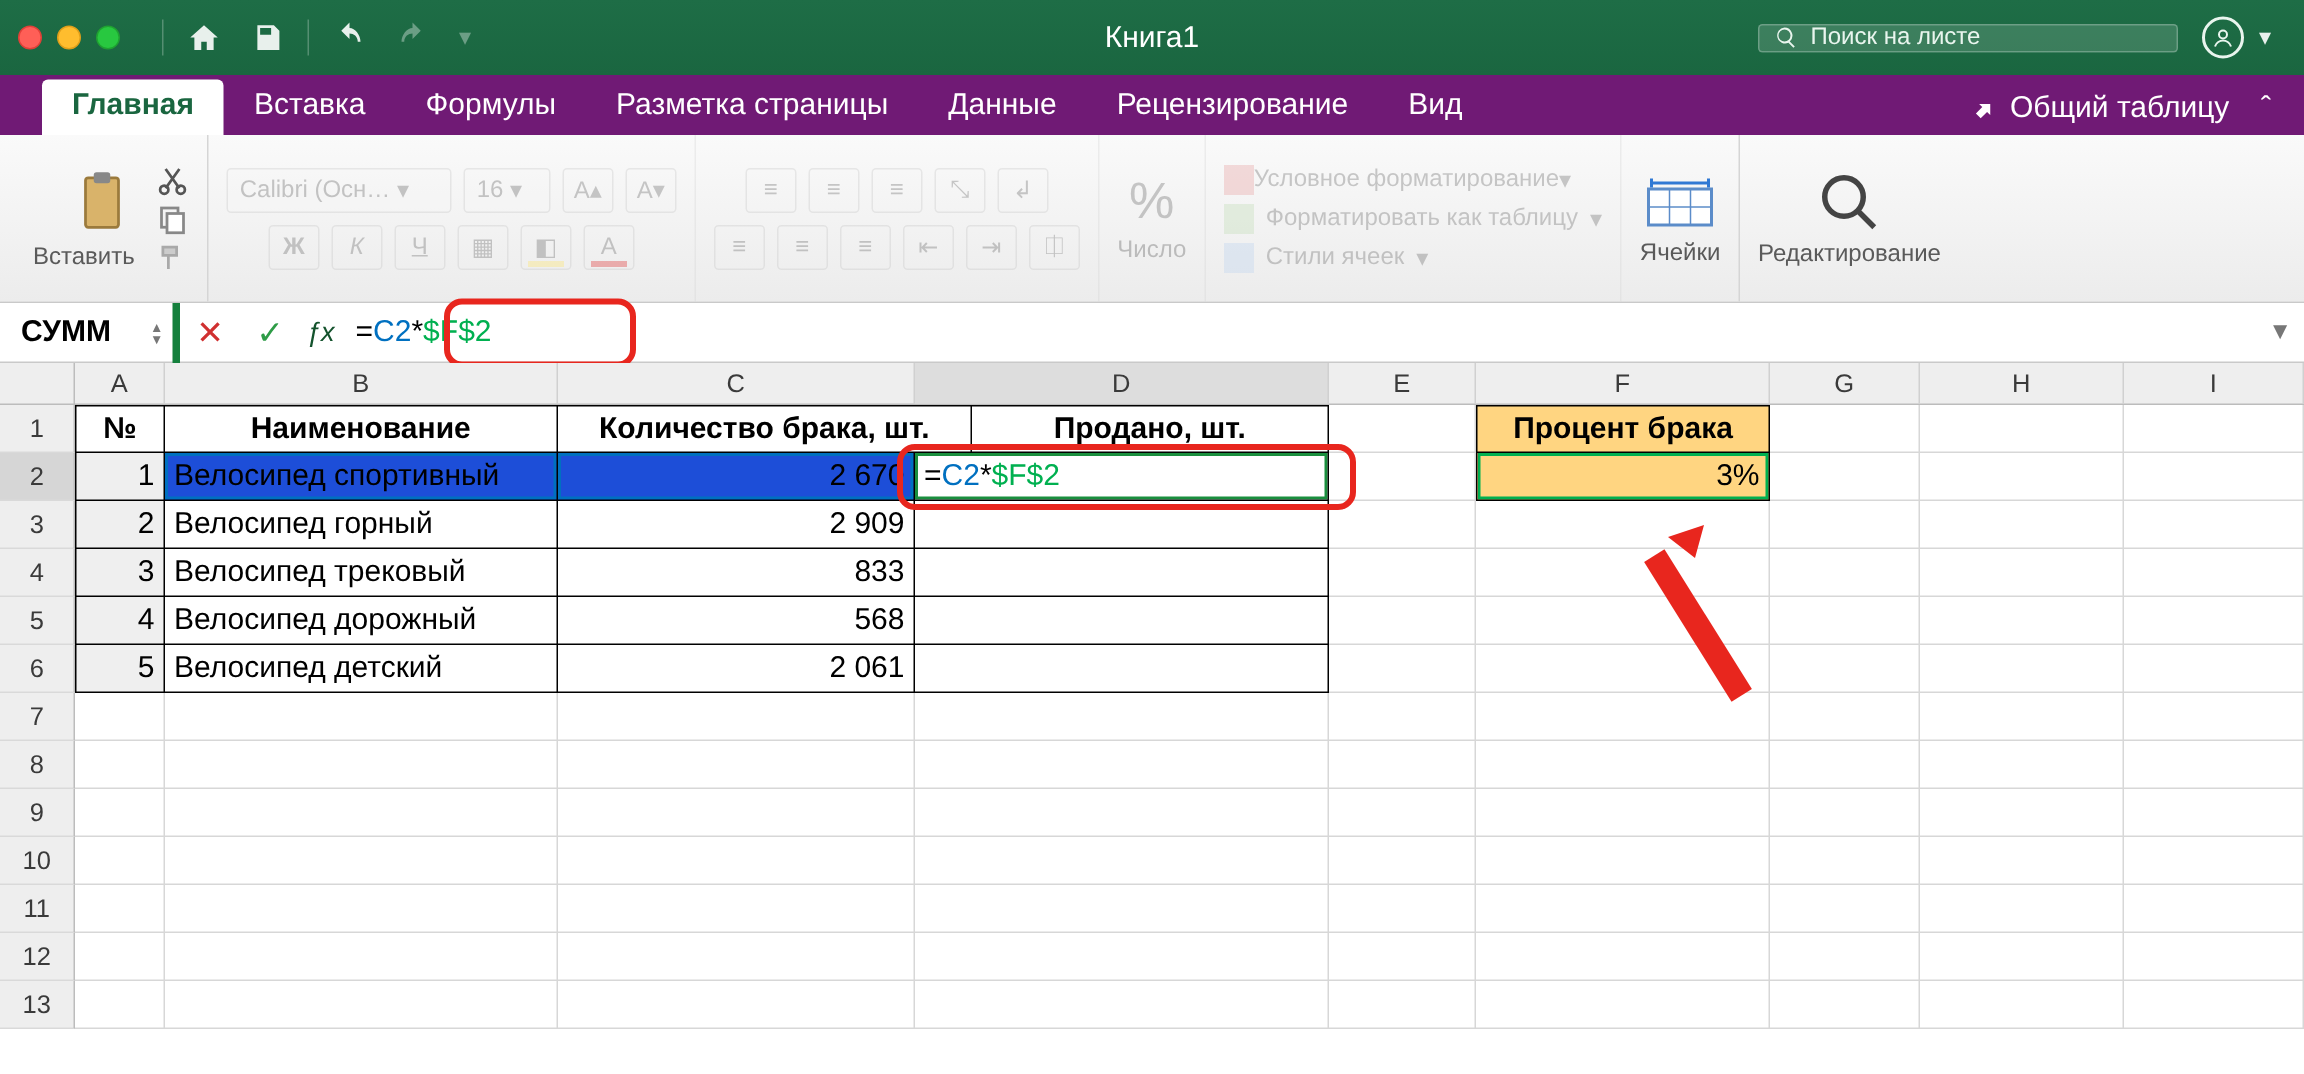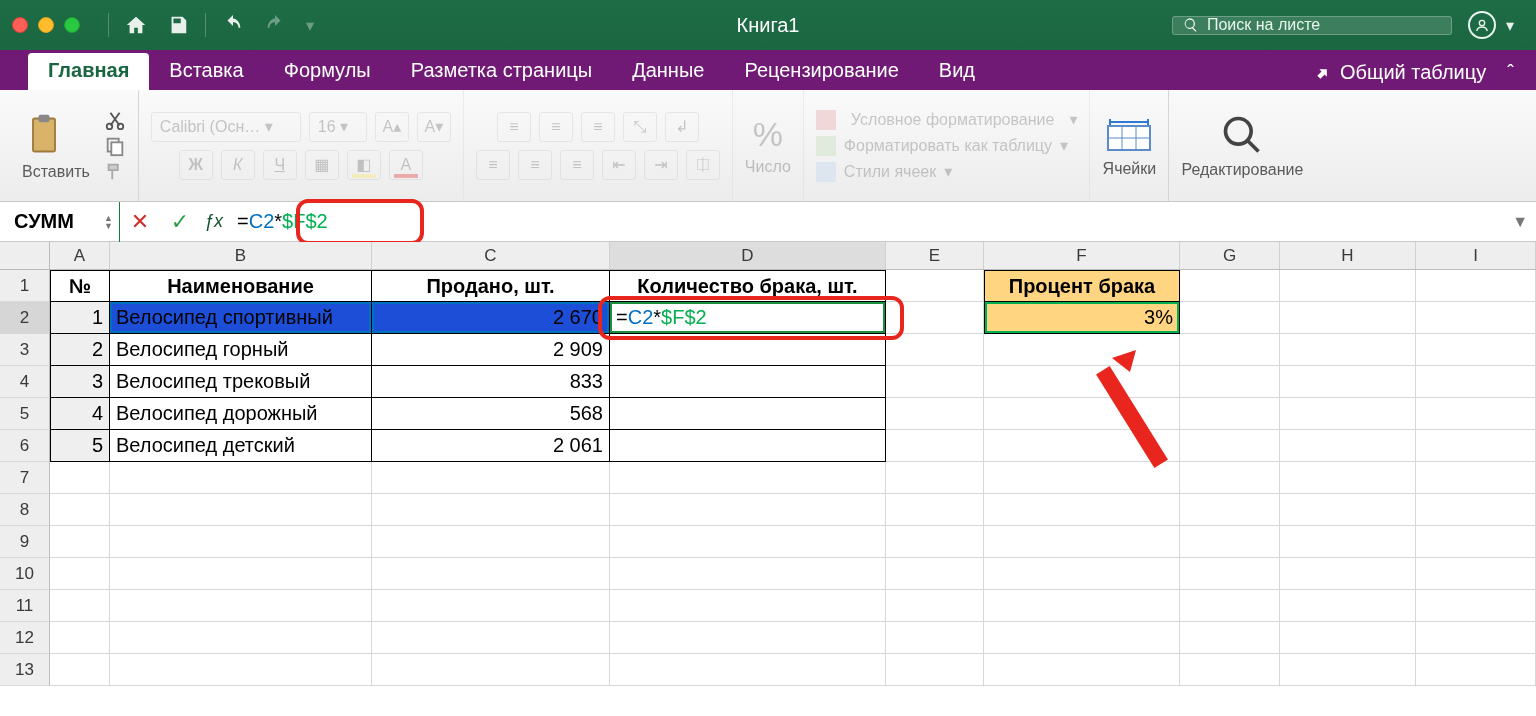--- a/index.html
+++ b/index.html
@@ -49,21 +49,21 @@
   .dim { opacity:.35; }
   .row { display:flex; align-items:center; gap:8px; }
   .btnbox { border:1px solid #c7c7c7; border-radius:3px; background:#f7f7f7; padding:2px 8px; height:30px; display:flex; align-items:center; font-size:16px; color:#666; }
   .smallbtn { border:1px solid #c7c7c7; border-radius:3px; width:34px; height:30px; display:flex; align-items:center; justify-content:center; }
 
   
   .fbar {
     height:40px; border-bottom:1px solid #c9c9c9; display:flex; align-items:center; background:#fff;
   }
   .namebox {
-    width:120px; height:40px; border-right:1px solid #15803d; display:flex; align-items:center;
+    width:120px; height:40px; border-right:5px solid #15803d; display:flex; align-items:center;
     justify-content:space-between; padding:0 6px 0 14px; font-size:20px; font-weight:600;
   }
   .stepper { display:flex; flex-direction:column; }
   .stepper span { font-size:9px; color:#777; line-height:8px; }
   .fact { width:40px; text-align:center; font-size:22px; }
   .fx { font-style:italic; color:#14532d; padding:0 10px 0 4px; font-size:18px; }
   .formula-input { flex:1; font-size:20px; padding-left:4px; display:flex; align-items:center; }
   .fpart-blue { color:#0070c0; }
   .fpart-green { color:#00b050; }
   .red-ring {
@@ -178,21 +178,21 @@
       </svg>
     <span>Общий таблицу</span>
     <span>&nbsp;&nbsp;ˆ</span>
   </div>
 </div>
 
 <div class="ribbon">
 
   <div class="grp">
     <div class="row">
-      <div style="display:flex;flex-direction:column;align-items:flex-start">
+      <div style="display:flex;flex-direction:column;align-items:flex-end">
         <svg width="44" height="48" viewBox="0 0 24 24">
             <rect x="6" y="3" width="12" height="18" rx="1" fill="#d9b36a" stroke="#9b7a3c"></rect>
             <rect x="9" y="1" width="6" height="4" rx="1" fill="#888"></rect>
           </svg>
         <div class="grp-label">Вставить</div>
       </div>
       <div style="display:flex;flex-direction:column;gap:4px;margin-left:6px">
         <svg width="22" height="22" viewBox="0 0 24 24">
             <path d="M7 4l10 14M17 4L7 18" stroke="#555" stroke-width="2"></path>
             <circle cx="6" cy="19" r="3" fill="none" stroke="#555" stroke-width="2"></circle>
@@ -249,21 +249,21 @@
       <div class="smallbtn">⎅</div>
     </div>
   </div>
 
   <div class="grp dim">
     <div style="font-size:34px;font-weight:300;color:#6b6b6b">%</div>
     <div class="grp-label">Число</div>
   </div>
 
   <div class="grp dim" style="align-items:flex-start">
-    <div class="row" style="gap:15px">
+    <div class="row" style="gap:0">
       <svg width="20" height="20" viewBox="0 0 20 20">
           <rect width="20" height="20" fill="#e8a0a0"></rect>
         </svg>
       <span>Условное форматирование</span>
         <span>▾</span>
     </div>
     <div class="row" style="gap:8px;margin-top:6px">
       <svg width="20" height="20" viewBox="0 0 20 20">
           <rect width="20" height="20" fill="#c0ddb5"></rect>
         </svg>
@@ -334,22 +334,22 @@
     <div class="ch wH">H</div>
     <div class="ch wI">I</div>
   </div>
 
   <div class="rows">
 
     <div class="r">
       <div class="rh">1</div>
       <div class="c wA tb tb-top tb-left hdrcell">№</div>
       <div class="c wB tb tb-top hdrcell">Наименование</div>
+      <div class="c wD tb tb-top hdrcell">Количество брака, шт.</div>
       <div class="c wC tb tb-top hdrcell">Продано, шт.</div>
-      <div class="c wD tb tb-top hdrcell">Количество брака, шт.</div>
       <div class="c wE"></div>
       <div class="c wF tb tb-top tb-left hdrcell orange">Процент брака</div>
       <div class="c wG"></div>
       <div class="c wH"></div>
       <div class="c wI"></div>
     </div>
 
     <div class="r">
       <div class="rh rowhdr-hi">2</div>
       <div class="c wA tb tb-left num shade">1</div>

